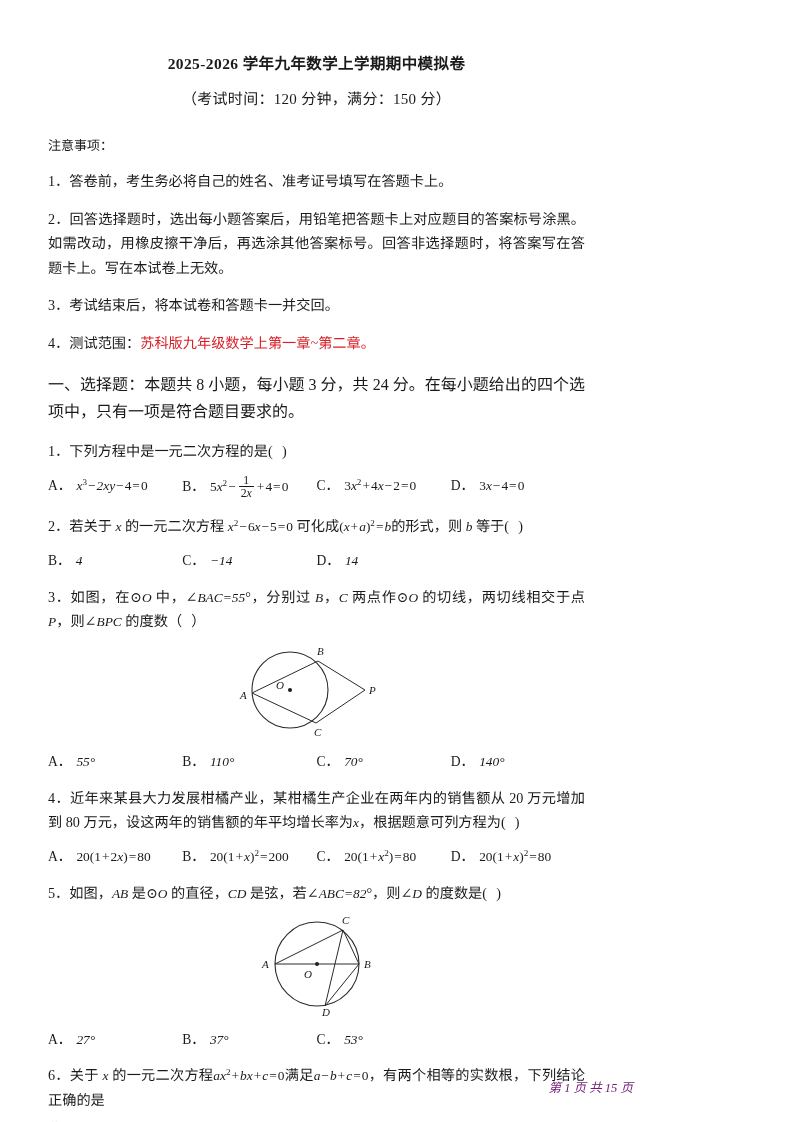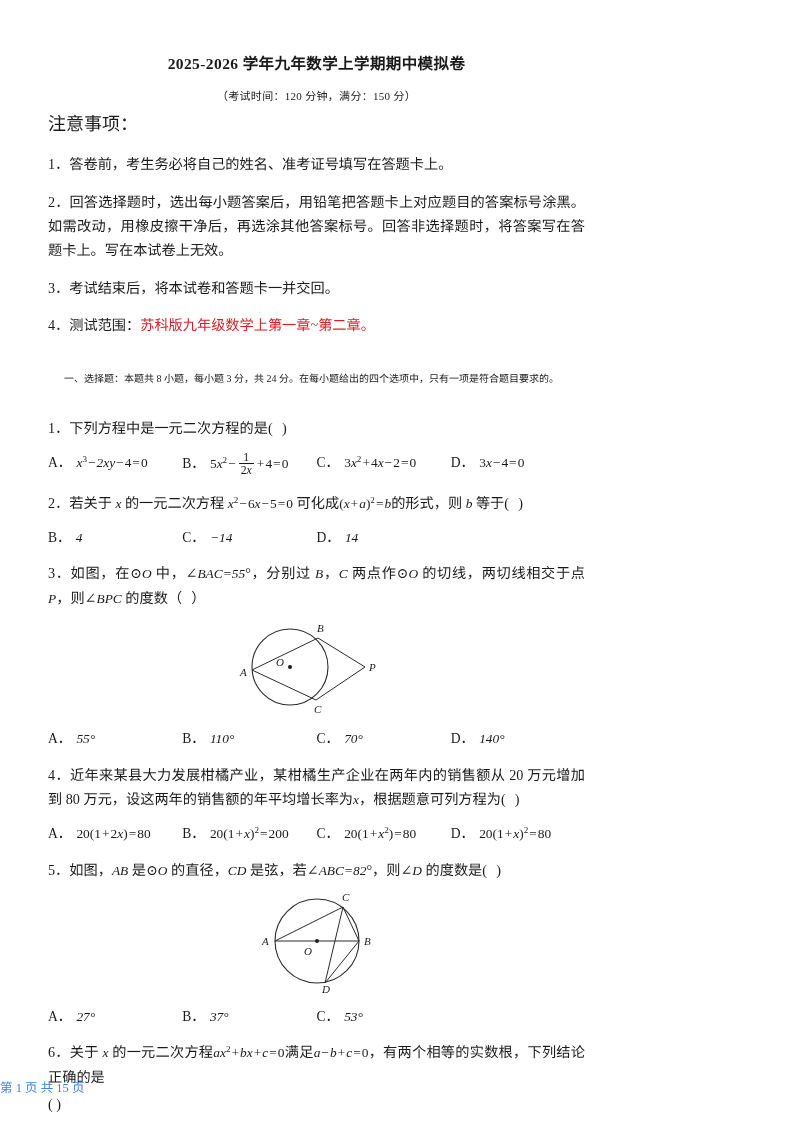--- a/index.html
+++ b/index.html
@@ -25,44 +25,44 @@
   }
   
   .title-block { padding-top: 52px; text-align: center; }
   .doc-title {
     font-size: 15.5px;
     font-weight: 700;
     letter-spacing: 0.4px;
     line-height: 1.5;
   }
   .doc-subtitle {
-    font-size: 11px;
+    font-size: 15px;
     margin-top: 12px;
     letter-spacing: 0.3px;
   }
   
   .notice-heading {
-    margin-top: 8px;
-    font-size: 18px;
+    margin-top: 28px;
+    font-size: 13px;
     line-height: 1.55;
   }
   p.line {
     margin: 0;
     padding-top: 13px;
     font-size: 14.2px;
     line-height: 1.72;
     text-align: justify;
     text-justify: inter-ideograph;
   }
   p.tight { padding-top: 2px; }
   .red { color: #d81f26; }
   .sec-head {
-    margin: 16px;
+    margin: 0;
     padding-top: 16px;
-    font-size: 10px;
+    font-size: 16px;
     line-height: 1.72;
     text-align: justify;
     text-justify: inter-ideograph;
   }
   
   .q {
     margin: 0;
     padding-top: 13px;
     font-size: 14.2px;
     line-height: 1.74;
@@ -130,24 +130,25 @@
     font-family: "Liberation Sans", sans-serif;
     font-size: 13.5px;
     color: #8d8d8d;
     letter-spacing: 0.2px;
     white-space: nowrap;
   }
   .footer-page {
     position: absolute;
     left: 0; right: 0;
     top: 3px;
-    text-align: left;
+    text-align: right;
     font-size: 12.5px;
-    color: #3b82f6;
+    color: #701a75;
     white-space: nowrap;
+    font-style: italic;
   }
 </style>
 </head>
 <body>
 
 <div class="page">
 
   <div class="title-block">
     <div class="doc-title">2025-2026 学年九年数学上学期期中模拟卷</div>
     <div class="doc-subtitle">（考试时间：120 分钟，满分：150 分）</div>

